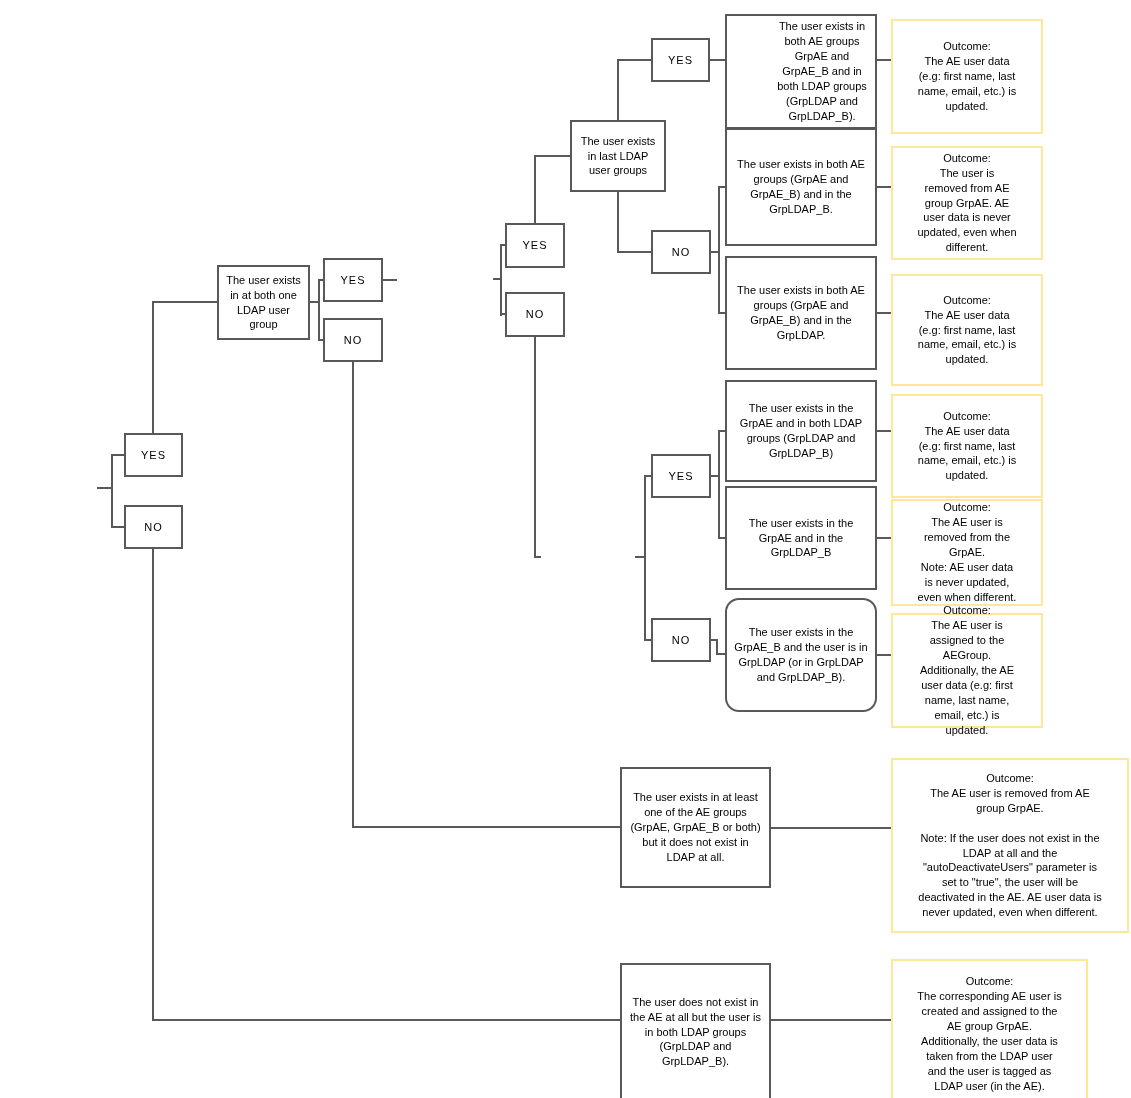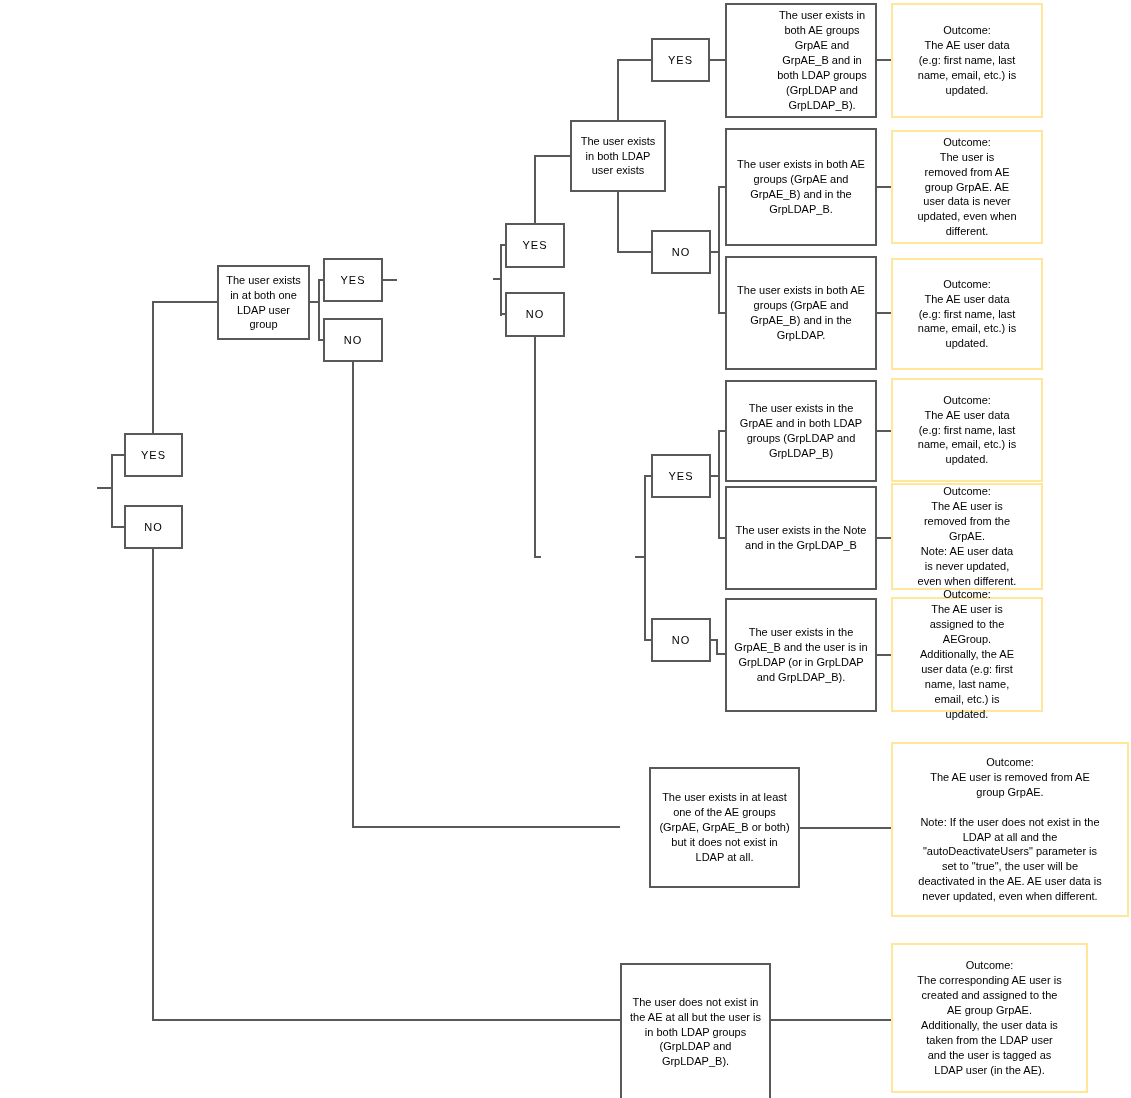--- a/index.html
+++ b/index.html
@@ -33,20 +33,21 @@
     border: 2px solid var(--nb, #595959);
   }
   .node.branch {
     border: 2px solid var(--nb, #595959);
     letter-spacing: 1px;
     padding: 2px;
   }
   .node.outcome {
     border: 2px solid var(--ob, #ffe699);
     padding: 4px 24px;
+    margin-top: 16px;
   }
   .line {
     position: absolute;
     background: var(--cl, #595959);
   }
 </style>
 </head>
 <body>
 
 <div id="stage" style="--bg: #ffffff; --nb: #595959; --fill: #ffffff; --ob: #ffe699; --cl: #595959; --text: #000000;">
@@ -101,32 +102,32 @@
     <div class="line" style="left: 877px; top: 654px; width: 14px; height: 2px;"></div>
     <div class="line" style="left: 771px; top: 827px; width: 120px; height: 2px;"></div>
     <div class="line" style="left: 771px; top: 1019px; width: 120px; height: 2px;"></div>
     <div class="node branch" style="left: 124px; top: 433px; width: 59px; height: 44px;">YES</div>
     <div class="node branch" style="left: 124px; top: 505px; width: 59px; height: 44px;">NO</div>
     <div class="node decision" style="left: 217px; top: 265px; width: 93px; height: 75px;">The user exists in at both one LDAP user group</div>
     <div class="node branch" style="left: 323px; top: 258px; width: 60px; height: 44px;">YES</div>
     <div class="node branch" style="left: 323px; top: 318px; width: 60px; height: 44px;">NO</div>
     <div class="node branch" style="left: 505px; top: 223px; width: 60px; height: 45px;">YES</div>
     <div class="node branch" style="left: 505px; top: 292px; width: 60px; height: 45px;">NO</div>
-    <div class="node decision" style="left: 570px; top: 120px; width: 96px; height: 72px;">The user exists in both LDAP user exists</div>
+    <div class="node decision" style="left: 570px; top: 120px; width: 96px; height: 72px;">The user exists in last LDAP user groups</div>
     <div class="node branch" style="left: 651px; top: 38px; width: 59px; height: 44px;">YES</div>
     <div class="node branch" style="left: 651px; top: 230px; width: 60px; height: 44px;">NO</div>
     <div class="node branch" style="left: 651px; top: 454px; width: 60px; height: 44px;">YES</div>
     <div class="node branch" style="left: 651px; top: 618px; width: 60px; height: 44px;">NO</div>
-    <div class="node condition" style="left: 725px; top: 3px; width: 152px; height: 115px; padding-left: 48px;">The user exists in both AE groups GrpAE and GrpAE_B and in both LDAP groups (GrpLDAP and GrpLDAP_B).</div>
+    <div class="node condition" style="left: 725px; top: 14px; width: 152px; height: 115px; padding-left: 48px;">The user exists in both AE groups GrpAE and GrpAE_B and in both LDAP groups (GrpLDAP and GrpLDAP_B).</div>
     <div class="node condition" style="left: 725px; top: 128px; width: 152px; height: 118px;">The user exists in both AE groups (GrpAE and GrpAE_B) and in the GrpLDAP_B.</div>
     <div class="node condition" style="left: 725px; top: 256px; width: 152px; height: 114px;">The user exists in both AE groups (GrpAE and GrpAE_B) and in the GrpLDAP.</div>
     <div class="node condition" style="left: 725px; top: 380px; width: 152px; height: 102px;">The user exists in the GrpAE and in both LDAP groups (GrpLDAP and GrpLDAP_B)</div>
-    <div class="node condition" style="left: 725px; top: 486px; width: 152px; height: 104px;">The user exists in the Note and in the GrpLDAP_B</div>
-    <div class="node condition" style="left: 725px; top: 598px; width: 152px; height: 114px;">The user exists in the GrpAE_B and the user is in GrpLDAP (or in GrpLDAP and GrpLDAP_B).</div>
-    <div class="node condition" style="left: 620px; top: 767px; width: 151px; height: 121px; margin-left: 29px;">The user exists in at least one of the AE groups (GrpAE, GrpAE_B or both) but it does not exist in LDAP at all.</div>
+    <div class="node condition" style="left: 725px; top: 486px; width: 152px; height: 104px;">The user exists in the GrpAE and in the GrpLDAP_B</div>
+    <div class="node condition" style="left: 725px; top: 598px; width: 152px; height: 114px; border-radius: 14px;">The user exists in the GrpAE_B and the user is in GrpLDAP (or in GrpLDAP and GrpLDAP_B).</div>
+    <div class="node condition" style="left: 620px; top: 767px; width: 151px; height: 121px;">The user exists in at least one of the AE groups (GrpAE, GrpAE_B or both) but it does not exist in LDAP at all.</div>
     <div class="node condition" style="left: 620px; top: 963px; width: 151px; height: 138px;">The user does not exist in the AE at all but the user is in both LDAP groups (GrpLDAP and GrpLDAP_B).</div>
     <div class="node outcome" style="left: 891px; top: 3px; width: 152px; height: 115px;">Outcome:
 The AE user data (e.g: first name, last name, email, etc.) is updated.</div>
     <div class="node outcome" style="left: 891px; top: 130px; width: 152px; height: 114px;">Outcome:
 The user is removed from AE group GrpAE. AE user data is never updated, even when different.</div>
     <div class="node outcome" style="left: 891px; top: 258px; width: 152px; height: 112px;">Outcome:
 The AE user data (e.g: first name, last name, email, etc.) is updated.</div>
     <div class="node outcome" style="left: 891px; top: 378px; width: 152px; height: 104px;">Outcome:
 The AE user data (e.g: first name, last name, email, etc.) is updated.</div>
     <div class="node outcome" style="left: 891px; top: 483px; width: 152px; height: 107px;">Outcome:

